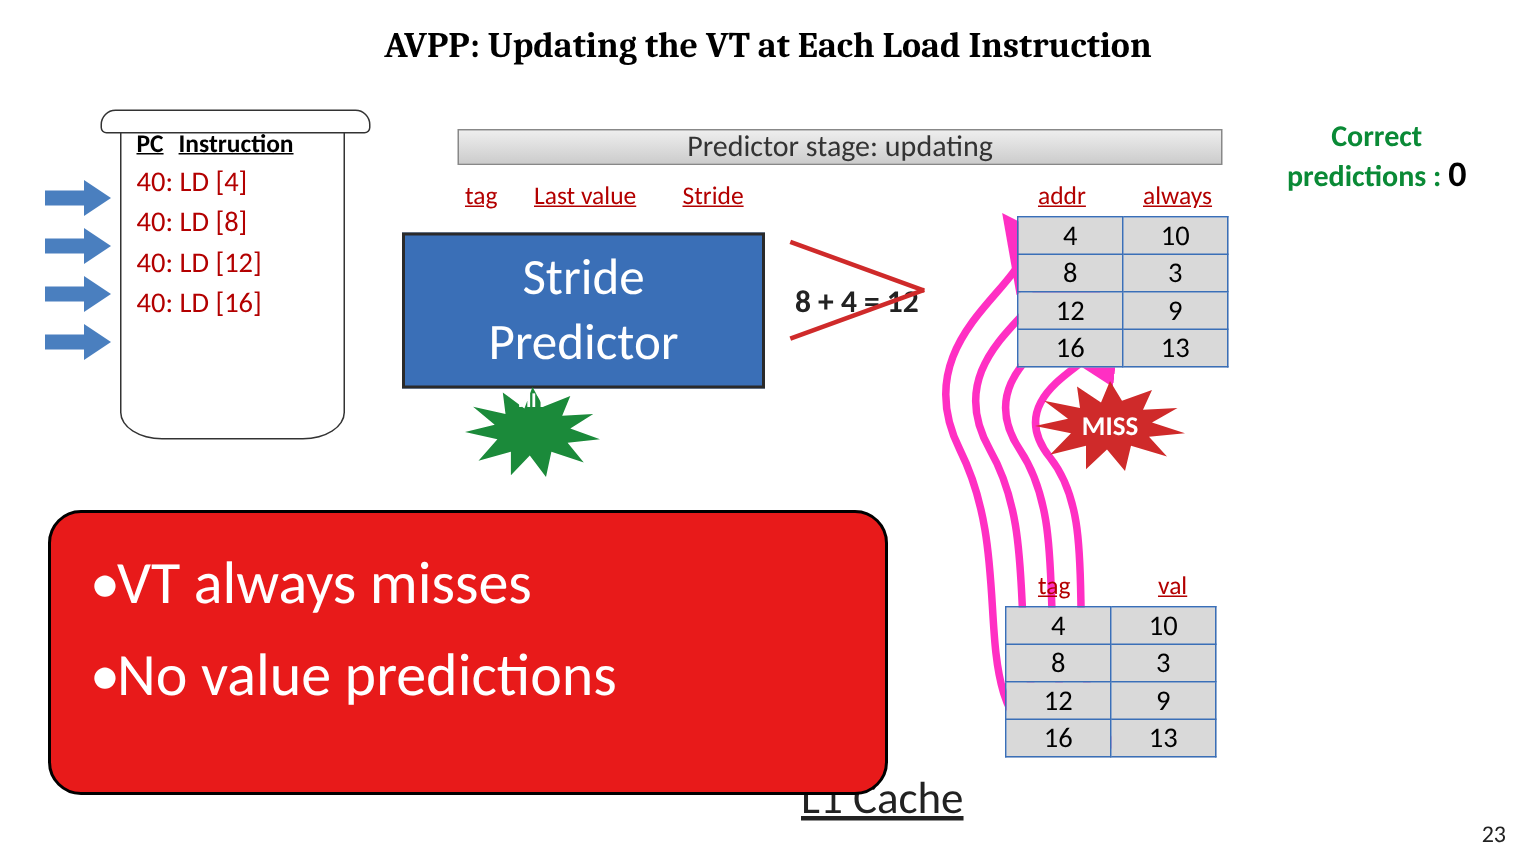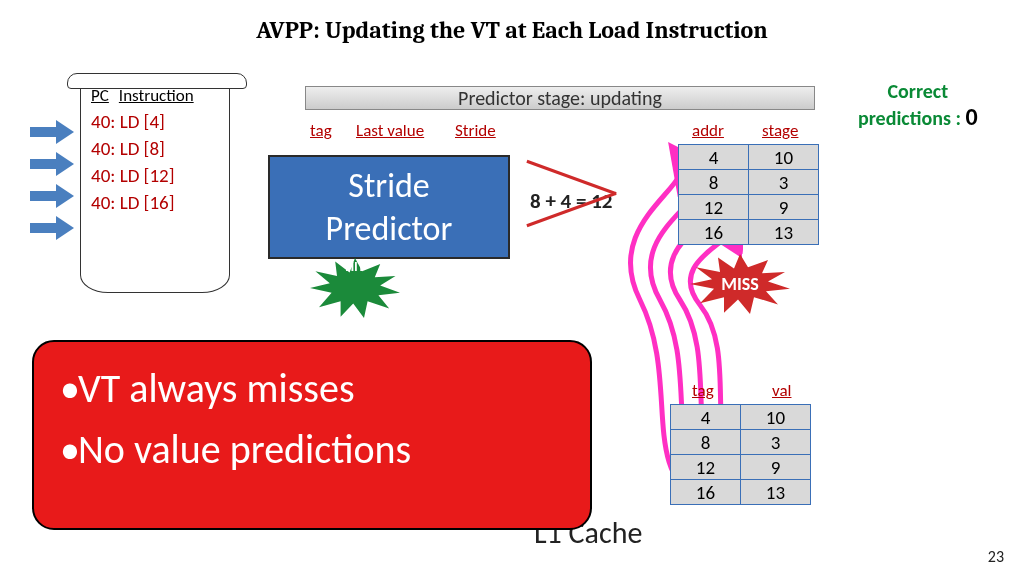--- a/index.html
+++ b/index.html
@@ -30,21 +30,21 @@
   }
   .scroll::before {
     content: "";
     position: absolute;
     left: -14px; top: -6px;
     width: 178px; height: 14px;
     border: 1.5px solid #333;
     border-radius: 10px 10px 4px 4px;
     background: #fff;
   }
-  .scroll .hdr { font-weight: 400; text-decoration: underline; font-size: 17px; display: flex; gap: 10px; }
+  .scroll .hdr { font-weight: 700; text-decoration: underline; font-size: 17px; display: flex; gap: 10px; }
   .scroll .row { color: #b30000; font-size: 19px; margin-top: 4px; }
   
   .arrow {
     position: absolute; width: 44px; height: 16px;
   }
   .arrow .shaft { position:absolute; left:0; top:3px; width:28px; height:10px; background:#4a7fbf; }
   .arrow .head {
     position:absolute; left:26px; top:-4px; width:0; height:0;
     border-top:12px solid transparent; border-bottom:12px solid transparent;
     border-left:18px solid #4a7fbf;
@@ -88,21 +88,21 @@
   .l1 {
     position:absolute; left: 670px; top: 404px;
     border-collapse: collapse;
   }
   .l1 td {
     border: 1px solid #3a6fb7; background:#d9d9d9;
     width: 70px; height: 25px; text-align:center; font-size:19px;
   }
   .l1name {
     position:absolute; left: 534px; top: 514px;
-    font-size: 30px; color:#222;
+    font-size: 30px; color:#222;text-decoration:underline;
   }
   
   .correct {
     position:absolute; left: 858px; top: 80px;
     color: #0a8a36; font-weight:700; font-size:20px; text-align:center;
     line-height: 1.15;
   }
   .correct .n { color:#000; font-size:24px; }
   
   .hit {
@@ -169,21 +169,21 @@
   <div class="row">40: LD [12]</div>
   <div class="row">40: LD [16]</div>
 </div>
 
 <div class="stagebar">Predictor stage: updating</div>
 
 <span class="lbl" style="left:310px; top:120px">tag</span>
 <span class="lbl" style="left:356px; top:120px">Last value</span>
 <span class="lbl" style="left:455px; top:120px">Stride</span>
 <span class="lbl" style="left:692px; top:120px">addr</span>
-<span class="lbl" style="left:762px; top:120px">stage</span>
+<span class="lbl" style="left:762px; top:120px">always</span>
 
 <div class="stride">
   <div>Stride</div>
   <div>Predictor</div>
 </div>
 
 <div class="calc">8 + 4 = 12</div>
 <div class="x1"></div>
 <div class="x2"></div>
 

